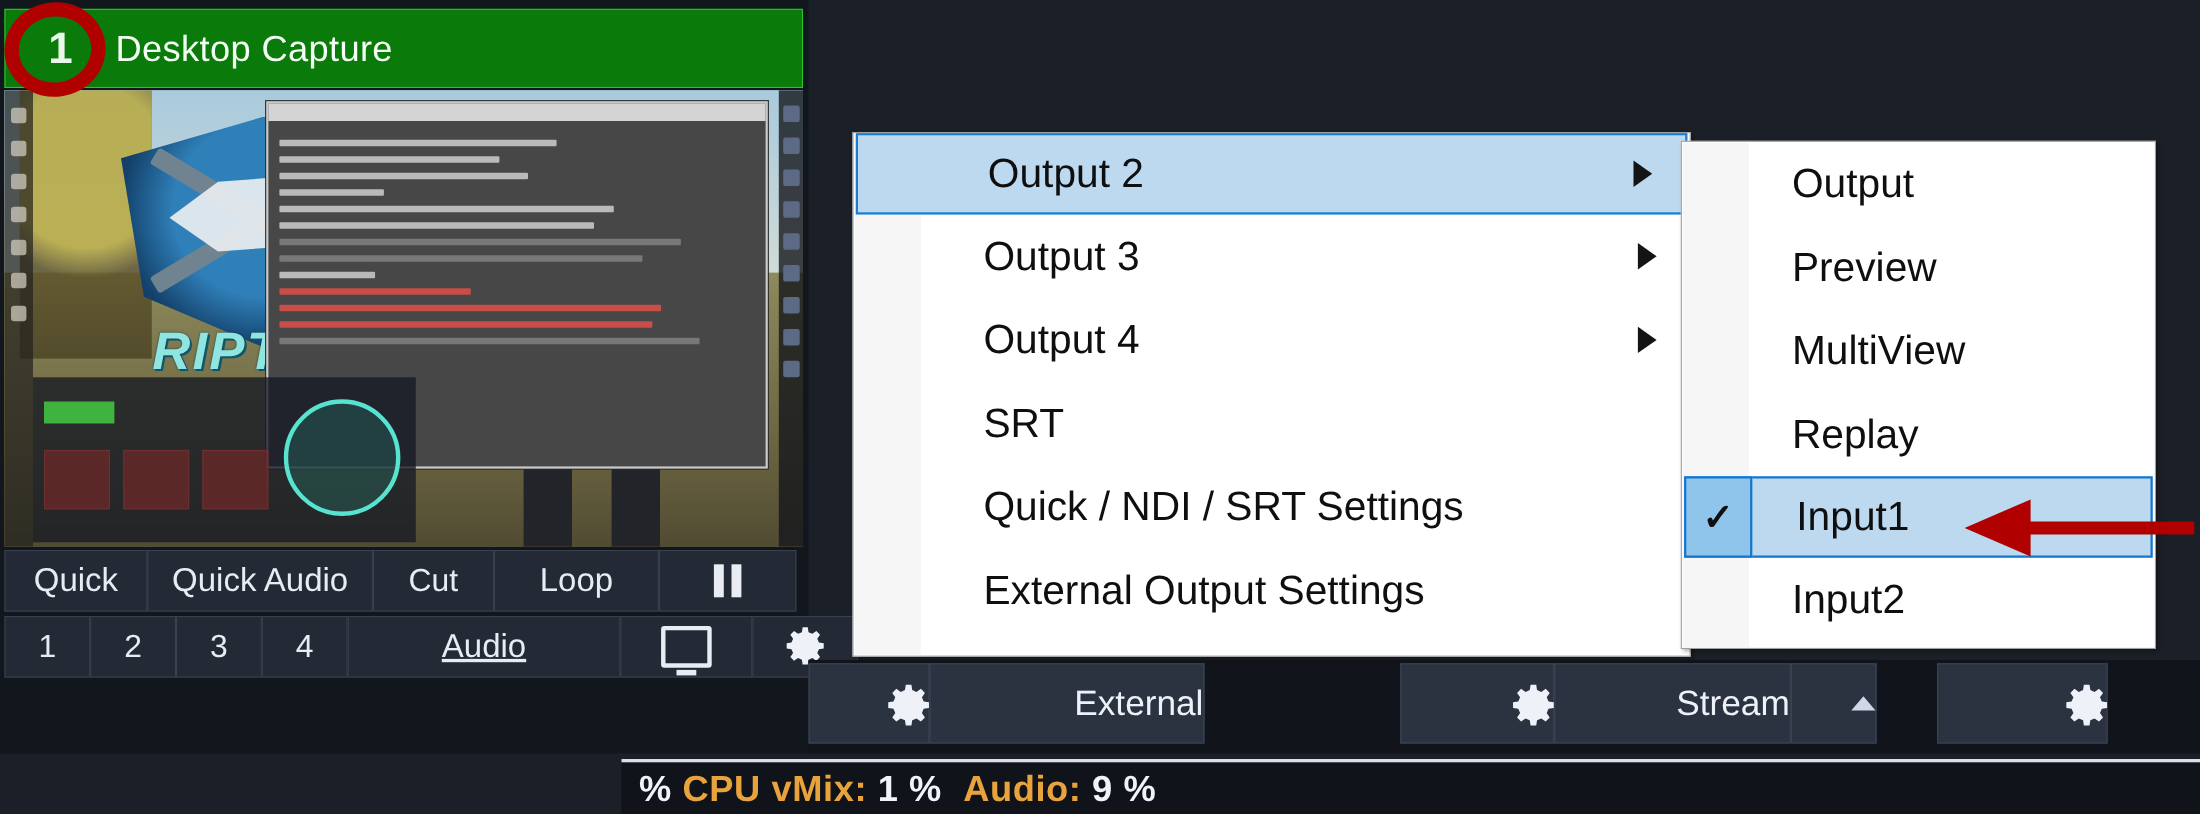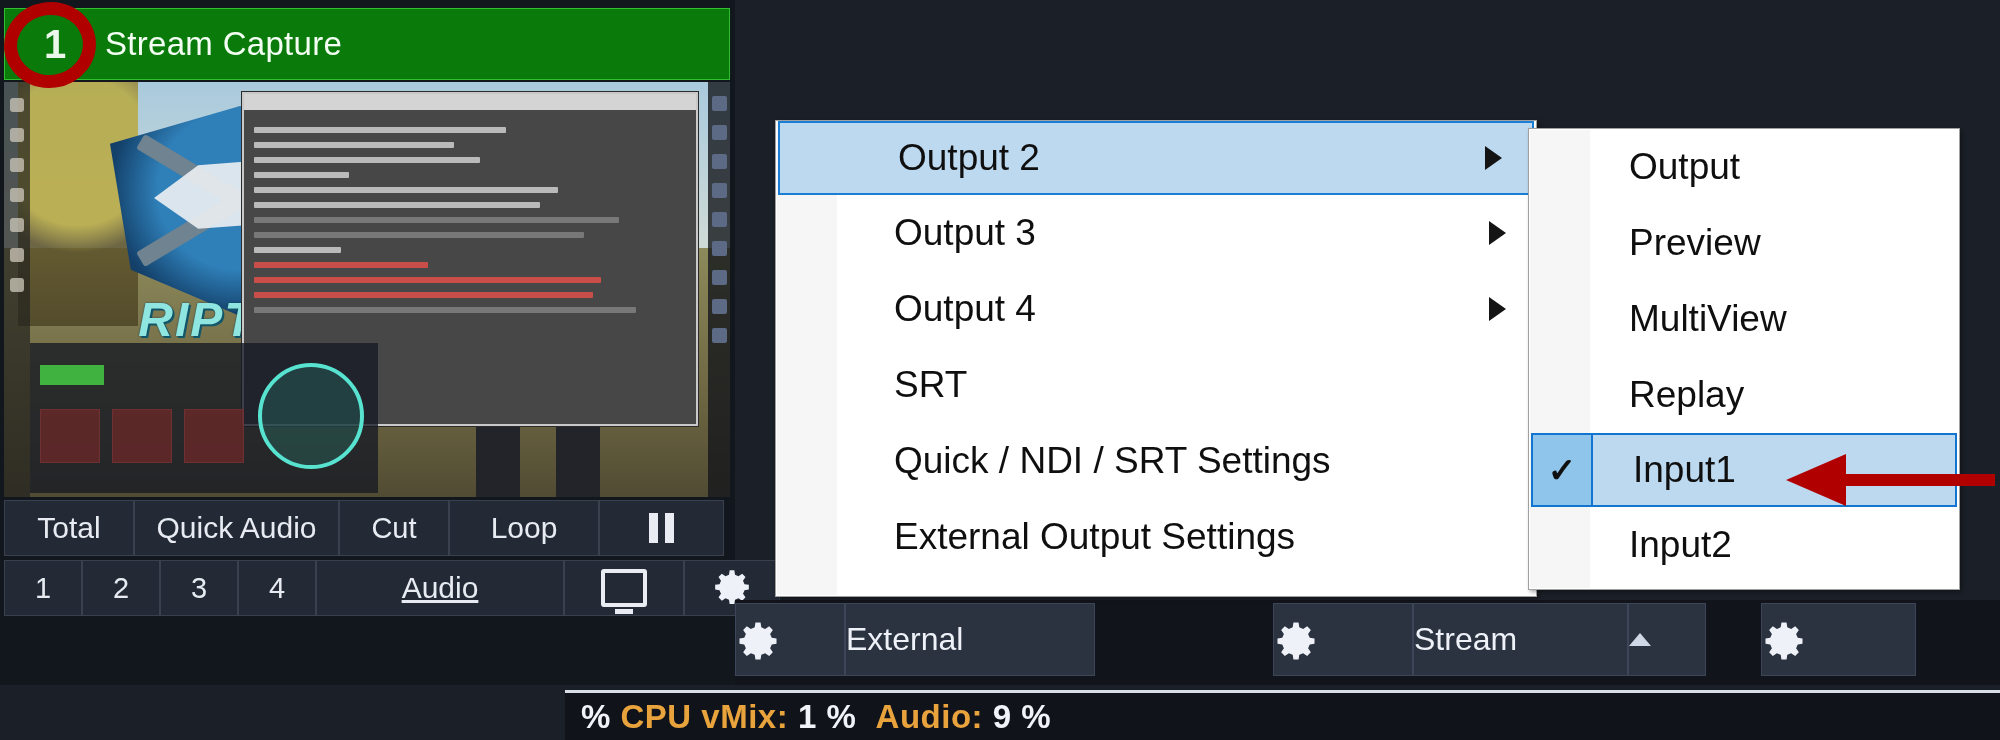--- a/index.html
+++ b/index.html
@@ -65,21 +65,21 @@
   .vbtn.small{font-size:29px;}
   .pauseico{display:flex;gap:7px;}
   .pauseico span{display:block;width:9px;height:30px;background:#e9edf3;}
   .monico{width:38px;height:30px;border:4px solid #e9edf3;border-radius:3px;position:relative;}
   .monico:after{content:"";position:absolute;left:50%;transform:translateX(-50%);bottom:-11px;
     width:18px;height:5px;background:#e9edf3;}
 
   
   #bottom-bar{position:absolute;left:735px;top:600px;width:1265px;height:85px;background:#11141a;display:flex;}
   .tbtn{height:73px;margin-top:3px;background:#2b3240;border:1px solid #3d4658;box-sizing:border-box;
-    display:flex;align-items:center;justify-content:flex-start;color:#eef2f8;font-size:32px;}
+    display:flex;align-items:center;justify-content:flex-end;color:#eef2f8;font-size:32px;}
   .gap{background:transparent;border:0;}
   .gear{width:40px;height:40px;position:relative;}
   .gear svg{display:block;}
   .caret-up{width:0;height:0;border-left:11px solid transparent;border-right:11px solid transparent;
     border-bottom:13px solid #cfd8e6;}
 
   
   #statusbar{position:absolute;left:565px;top:690px;width:1435px;height:50px;background:#101319;
     border-top:3px solid #d9dde4;color:#f0f3f8;font-size:33px;font-weight:700;
     display:flex;align-items:center;padding-left:16px;letter-spacing:.5px;box-sizing:border-box;}
@@ -113,21 +113,21 @@
 </style>
 </head>
 <body>
 
 <div id="root">
 
   <div id="input-panel">
 
     <div id="input-header">
       <div class="num">1</div>
-      <div class="title">Stream Capture</div>
+      <div class="title">Desktop Capture</div>
     </div>
 
     <div id="preview">
       <div class="sky"></div>
       <div class="ground"></div>
       <div class="tree"></div>
       <div class="leg l"></div>
       <div class="leg r"></div>
 
       <div id="taskbar-strip">
@@ -183,21 +183,21 @@
         <i></i>
         <i></i>
         <i></i>
         <i></i>
         <i></i>
       </div>
     </div>
 
     <div id="btnrow1">
         <div class="vbtn" style="width: 130px;">
-          <span>Total</span>
+          <span>Quick</span>
         </div>
         <div class="vbtn" style="width: 205px;">
           <span>Quick Audio</span>
         </div>
         <div class="vbtn small" style="width: 110px;">
           <span>Cut</span>
         </div>
         <div class="vbtn" style="width: 150px;">
           <span>Loop</span>
         </div>

